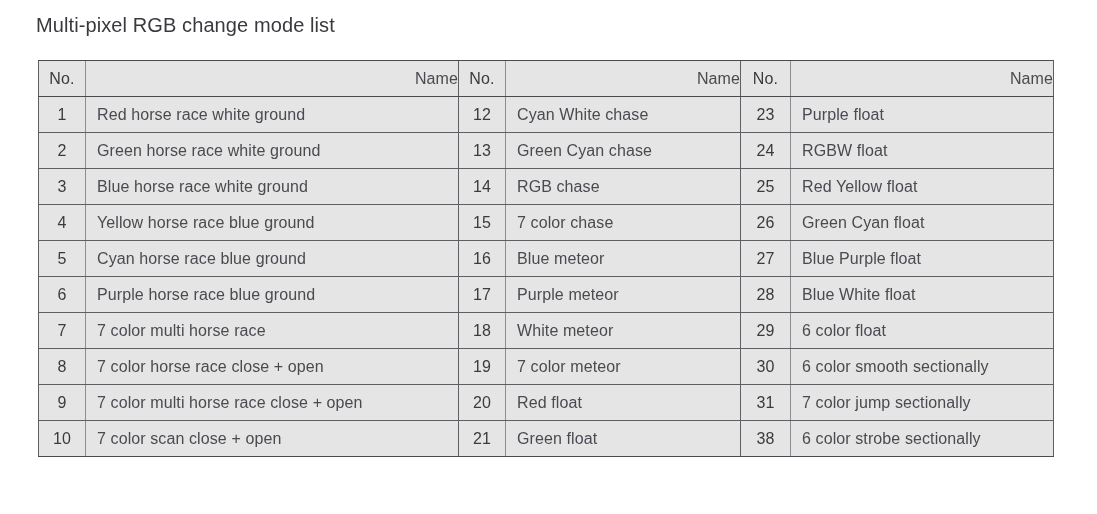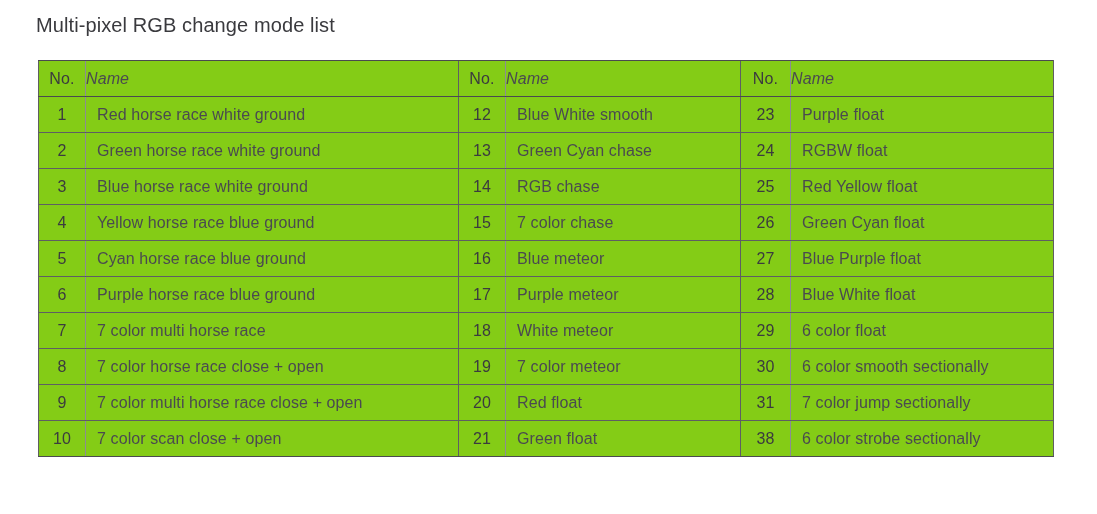--- a/index.html
+++ b/index.html
@@ -39,21 +39,21 @@
     position: absolute;
     left: 38px;
     top: 60px;
     width: 1015px;
   }
 
   table.mode-table {
     border-collapse: collapse;
     table-layout: fixed;
     width: 1015px;
-    background: #84cc16;
+    background: #e5e5e5;
   }
 
   table.mode-table col.c-no1  { width: 47px; }
   table.mode-table col.c-nm1  { width: 373px; }
   table.mode-table col.c-no2  { width: 47px; }
   table.mode-table col.c-nm2  { width: 235px; }
   table.mode-table col.c-no3  { width: 50px; }
   table.mode-table col.c-nm3  { width: 263px; }
 
   table.mode-table td,
@@ -94,21 +94,21 @@
     overflow: hidden;
   }
 
   table.mode-table thead th {
     font-size: 17px;
     color: #2f2f33;
     border-bottom: 1.6px solid #4a4a4f;
     border-top: 1.6px solid #4a4a4f;
   }
   table.mode-table thead th.num { text-align: center; }
-  table.mode-table thead th.nm  { text-align: left; padding-left: 0; font-style: italic; }
+  table.mode-table thead th.nm  { text-align: right; padding-left: 0; }
 
   table.mode-table tbody tr:last-child td {
     border-bottom: 1.6px solid #4a4a4f;
   }
 </style>
 </head>
 <body>
 
 <div class="page">
 
@@ -132,21 +132,21 @@
           <th class="nm sub-div">Name</th>
           <th class="num grp-div">No.</th>
           <th class="nm sub-div edge-right">Name</th>
         </tr>
       </thead>
       <tbody id="table-body">
           <tr>
             <td class="num edge-left">1</td>
             <td class="nm sub-div">Red horse race white ground</td>
             <td class="num grp-div">12</td>
-            <td class="nm sub-div">Blue White smooth</td>
+            <td class="nm sub-div">Cyan White chase</td>
             <td class="num grp-div">23</td>
             <td class="nm sub-div edge-right">Purple float</td>
           </tr>
           <tr>
             <td class="num edge-left">2</td>
             <td class="nm sub-div">Green horse race white ground</td>
             <td class="num grp-div">13</td>
             <td class="nm sub-div">Green Cyan chase</td>
             <td class="num grp-div">24</td>
             <td class="nm sub-div edge-right">RGBW float</td>

